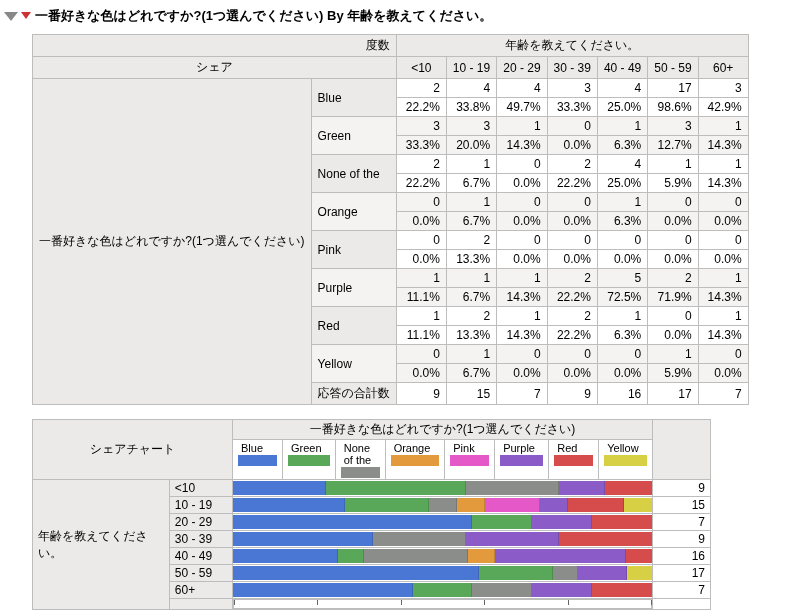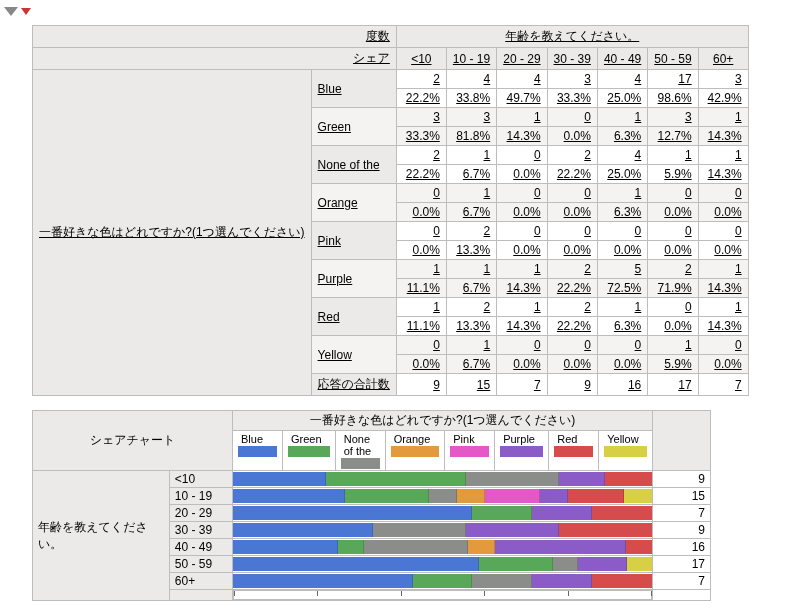--- a/index.html
+++ b/index.html
@@ -34,21 +34,20 @@
     margin-right: 4px;
     margin-top: -1px;
   }
   .panel {
     margin-left: 28px;
     margin-top: 6px;
   }
   table.cross {
     border-collapse: collapse;
     font-size: 12px;
-    text-decoration: underline;
   }
   table.cross th, table.cross td {
     border: 1px solid #bdbdbd;
     padding: 2px 6px;
     background: #fff;
   }
   table.cross th {
     background: #eceae8;
     font-weight: normal;
   }
@@ -91,32 +90,33 @@
   .c-purple { background: #8b5cc7; }
   .c-red    { background: #d64b4b; }
   .c-yellow { background: #d7cf44; }
 </style>
 </head>
 <body>
 
 <div class="title-row">
   <span class="tri-outer"></span>
   <span class="tri-inner"></span>
+  <span>一番好きな色はどれですか?(1つ選んでください) By 年齢を教えてください。</span>
 </div>
 
 <div class="panel">
 
   <table class="cross">
     <tbody id="cross-body">
         <tr>
           <th colspan="2" rowspan="1" style="text-align:right">度数</th>
           <th colspan="7" style="text-align:center">年齢を教えてください。</th>
         </tr>
         <tr>
-          <th colspan="2" style="text-align:right">シェア</th>
+          <th colspan="2" style="text-align:center">シェア</th>
           <th style="text-align:center">&lt;10</th>
           <th style="text-align:center">10 - 19</th>
           <th style="text-align:center">20 - 29</th>
           <th style="text-align:center">30 - 39</th>
           <th style="text-align:center">40 - 49</th>
           <th style="text-align:center">50 - 59</th>
           <th style="text-align:center">60+</th>
         </tr>
         <tr>
           <th class="big-label" rowspan="17" style="min-width:260px">一番好きな色はどれですか?(1つ選んでください)</th>
@@ -143,21 +143,21 @@
           <td class="num zebra">3</td>
           <td class="num zebra">3</td>
           <td class="num zebra">1</td>
           <td class="num zebra">0</td>
           <td class="num zebra">1</td>
           <td class="num zebra">3</td>
           <td class="num zebra">1</td>
         </tr>
         <tr>
           <td class="num zebra">33.3%</td>
-          <td class="num zebra">81.8%</td>
+          <td class="num zebra">20.0%</td>
           <td class="num zebra">14.3%</td>
           <td class="num zebra">0.0%</td>
           <td class="num zebra">6.3%</td>
           <td class="num zebra">12.7%</td>
           <td class="num zebra">14.3%</td>
         </tr>
         <tr>
           <td class="row-label" rowspan="2">None of the</td>
           <td class="num">2</td>
           <td class="num">1</td>

